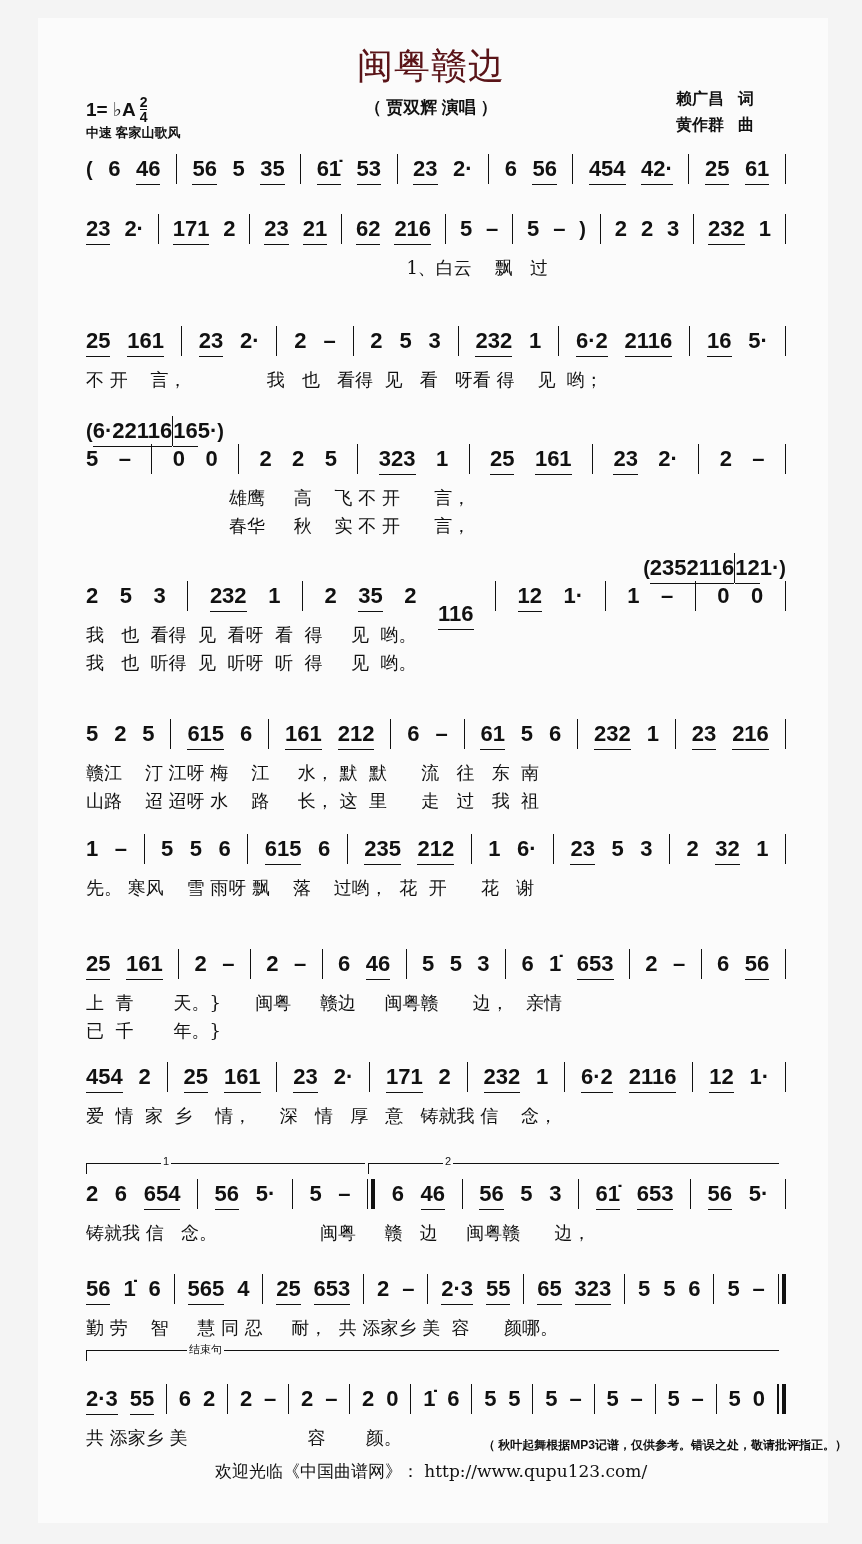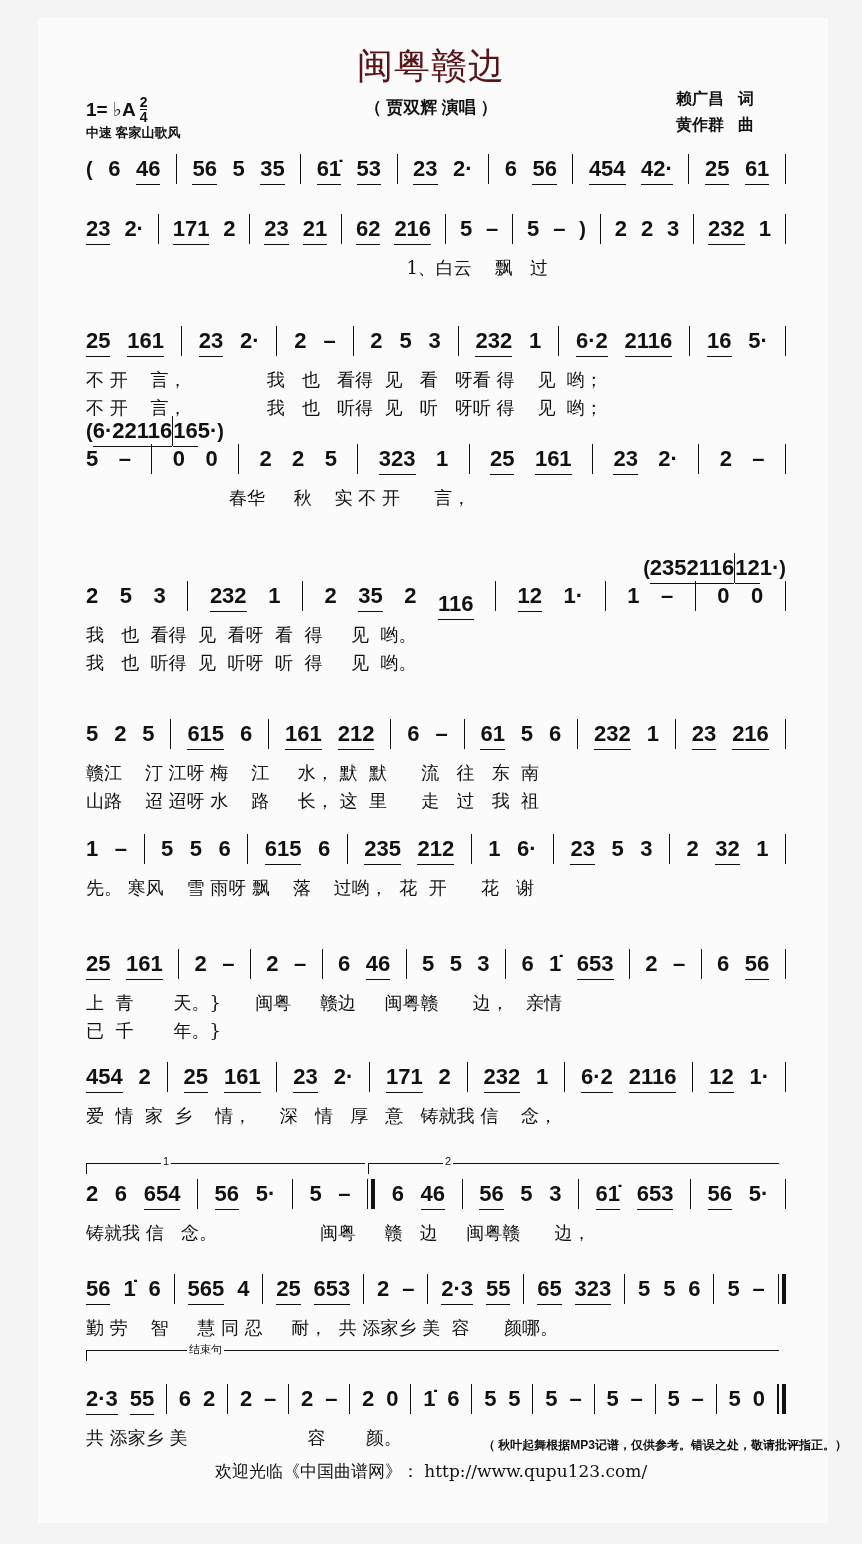--- a/index.html
+++ b/index.html
@@ -250,21 +250,20 @@
         <span class="grp" style="margin-top: 6px;">
           <span class="digits">16</span>
           <span class="ul"></span>
         </span>
         <span class="grp" style="margin-top: 6px;">
           <span class="digits">5·</span>
         </span>
         <span class="bar"></span>
       </div>
       <div class="lyr">不 开    言，              我   也   看得  见   看   呀看 得    见  哟；</div>
-      <div class="lyr">不 开    言，              我   也   听得  见   听   呀听 得    见  哟；</div>
     </div>
     <div class="line" style="top: 440px;">
       <div class="notes" style="height: 28px; margin-top: -28px; font-size: 16px;">
         <span class="paren">(</span>
         <span class="grp" style="margin-top: 6px;">
           <span class="digits">6·2</span>
           <span class="ul"></span>
         </span>
         <span class="grp" style="margin-top: 6px;">
           <span class="digits">2116</span>
@@ -330,20 +329,21 @@
         <span class="grp" style="margin-top: 6px;">
           <span class="digits">2·</span>
         </span>
         <span class="bar"></span>
         <span class="grp" style="margin-top: 6px;">
           <span class="digits">2</span>
         </span>
         <span class="sym">–</span>
         <span class="bar"></span>
       </div>
+      <div class="lyr">                         雄鹰     高    飞 不 开      言，</div>
       <div class="lyr">                         春华     秋    实 不 开      言，</div>
     </div>
     <div class="line" style="top: 577px;">
       <div class="notes" style="height: 28px; margin-top: -28px; font-size: 16px; justify-content: flex-end;">
         <span class="paren">(</span>
         <span class="grp" style="margin-top: 6px;">
           <span class="digits">235</span>
           <span class="ul"></span>
         </span>
         <span class="grp" style="margin-top: 6px;">
@@ -385,21 +385,21 @@
         <span class="grp" style="margin-top: 6px;">
           <span class="digits">2</span>
         </span>
         <span class="grp" style="margin-top: 6px;">
           <span class="digits">35</span>
           <span class="ul"></span>
         </span>
         <span class="grp" style="margin-top: 6px;">
           <span class="digits">2</span>
         </span>
-        <span class="grp" style="margin-top: 14px;">
+        <span class="grp" style="margin-top: 24px;">
           <span class="digits">116</span>
           <span class="ul"></span>
         </span>
         <span class="bar"></span>
         <span class="grp" style="margin-top: 6px;">
           <span class="digits">12</span>
           <span class="ul"></span>
         </span>
         <span class="grp" style="margin-top: 6px;">
           <span class="digits">1·</span>

